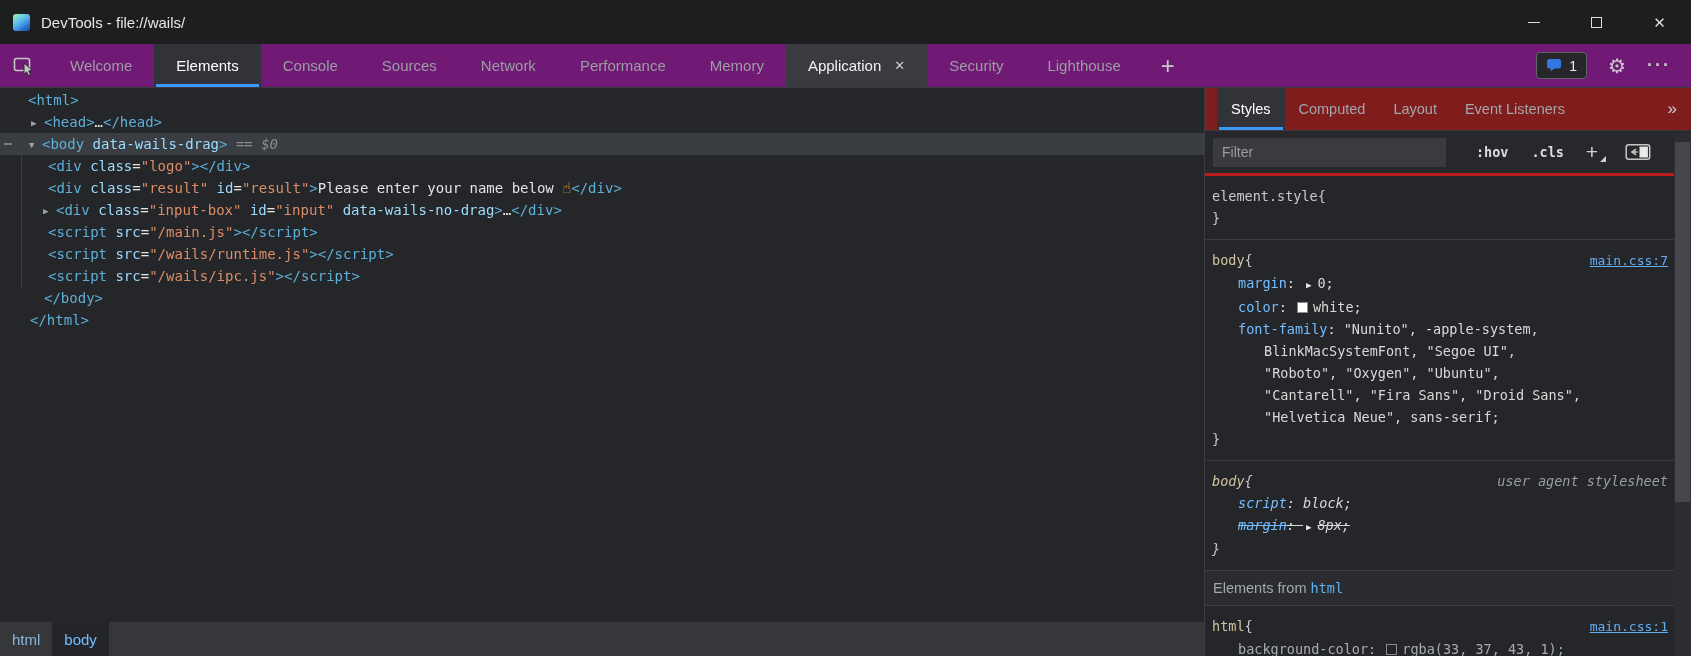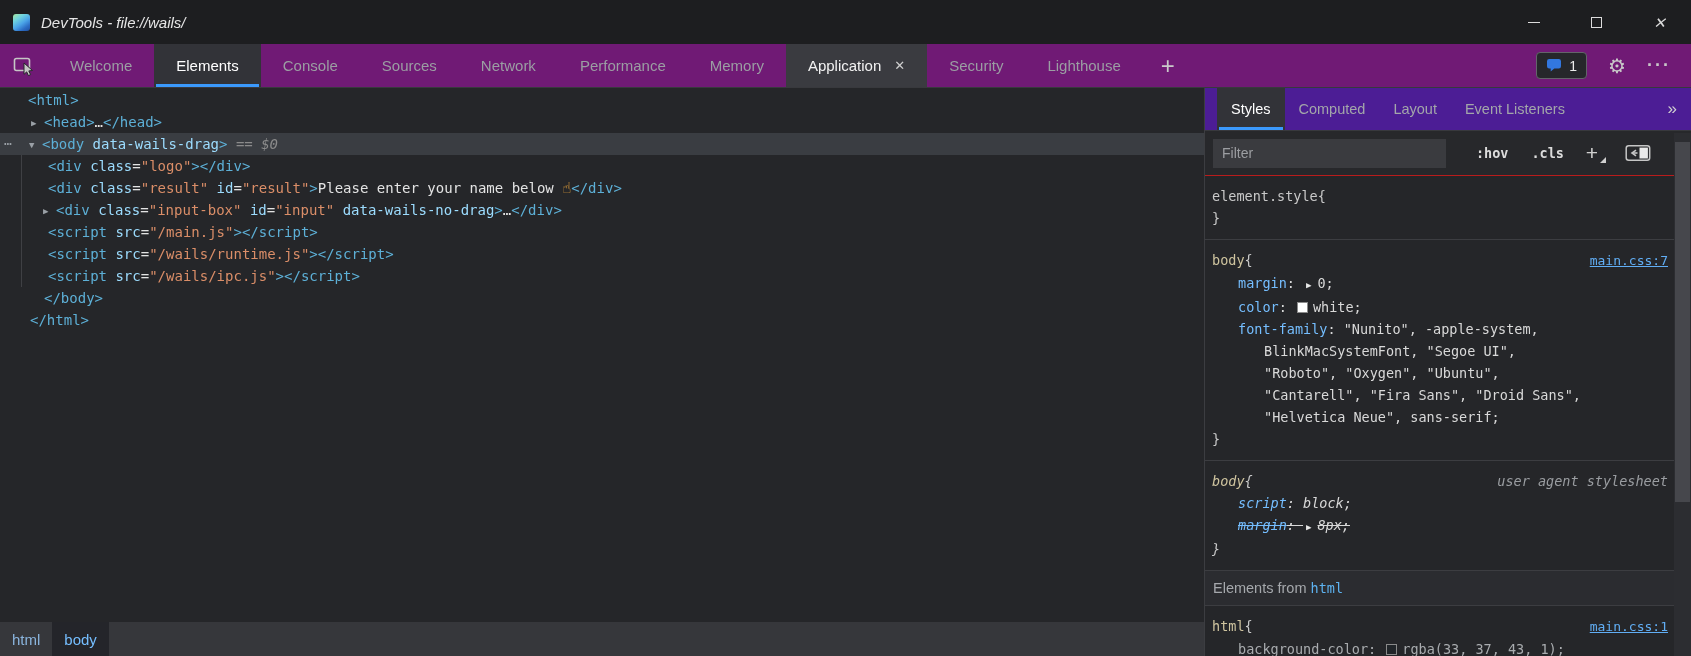--- a/index.html
+++ b/index.html
@@ -1,21 +1,21 @@
 <!DOCTYPE html>
 <html><head>
 <meta charset="utf-8">
 <style>
   * { margin:0; padding:0; box-sizing:border-box; }
   html,body { width:1691px; height:656px; overflow:hidden; background:#252629;
               font-family:"Liberation Sans", sans-serif; }
 
   
   .titlebar { height:44px; background:#1d1e20; display:flex; align-items:center;
-              padding-left:13px; gap:11px;font-style:italic; }
+              padding-left:13px; gap:11px; }
   .applogo { width:17px; height:17px; border-radius:3px;
              background:linear-gradient(145deg,#a8e8a0 0%,#6fd3df 28%,#4aa3e8 55%,#2c6cc4 78%,#1d4f9e 100%); }
   .title { color:#e6e6e6; font-size:15px; }
   .win-controls { margin-left:auto; display:flex; height:100%; }
   .win-btn { width:63px; height:100%; display:flex; align-items:center; justify-content:center; color:#dcdcdc; }
   .glyph-min { width:12px; height:0; border-top:1.4px solid #dcdcdc; display:block; }
   .glyph-max { width:11px; height:11px; border:1.4px solid #dcdcdc; display:block; }
   .glyph-close { font-size:15px; line-height:1; }
 
   
@@ -54,28 +54,28 @@
   .tk-meta { color:#8b8b8b; font-style:italic; }
   .tk-emoji { color:#f2a93b; font-size:15px; }
   .guide { position:absolute; left:21px; top:67px; height:132px; width:1px; background:#3f4044; }
 
   .crumbs { height:34px; background:#36373b; display:flex; align-items:stretch; font-size:15px; }
   .crumb { display:flex; align-items:center; padding:0 12px; color:#8ab4dd; }
   .crumb-active { background:#24252a; color:#75beff; }
 
   
   .styles { flex:1; position:relative; background:#252629; overflow:hidden; }
-  .stabs { height:43px; display:flex; align-items:stretch; background:#4c1d95;
+  .stabs { height:43px; display:flex; align-items:stretch; background:#7f1d1d;
            border-bottom:1px solid #38393d; padding-left:12px; }
   .stab { display:flex; align-items:center; padding:0 14px; font-size:14.5px; color:#a3a6aa; position:relative; }
   .stab-active { background:#323338; color:#ffffff; }
   .stab-active::after { content:""; position:absolute; left:2px; right:2px; bottom:0; height:3px; background:#3b99fc; }
   .soverflow { margin-left:auto; display:flex; align-items:center; padding-right:14px; color:#d0d0d0; font-size:17px; }
 
-  .stoolbar { height:45px; background:#27282b; border-bottom:1px solid #b91c1c;
+  .stoolbar { height:45px; background:#27282b; border-bottom:3px solid #b91c1c;
               display:flex; align-items:center; padding:0 40px 0 8px; }
   .filter { width:233px; height:29px; background:#3a3b3f; border:none; outline:none;
             color:#dadada; padding:0 9px; font-size:14px; font-family:"Liberation Sans", sans-serif; }
   .filter::placeholder { color:#9c9ea2; }
   .pseudo-btn { margin-left:auto; }
   .pseudo-btn,.cls-btn { font-family:"DejaVu Sans Mono", monospace; font-weight:bold;
             font-size:13.5px; color:#dcdcdc; }
   .cls-btn { margin-left:23px; }
   .add-rule { margin-left:19px; color:#d0d0d0; font-size:21px; font-weight:300; position:relative; width:18px; text-align:center; }
   .add-rule::after { content:""; position:absolute; right:-5px; bottom:2px; border-left:6px solid transparent; border-bottom:6px solid #d0d0d0; }

